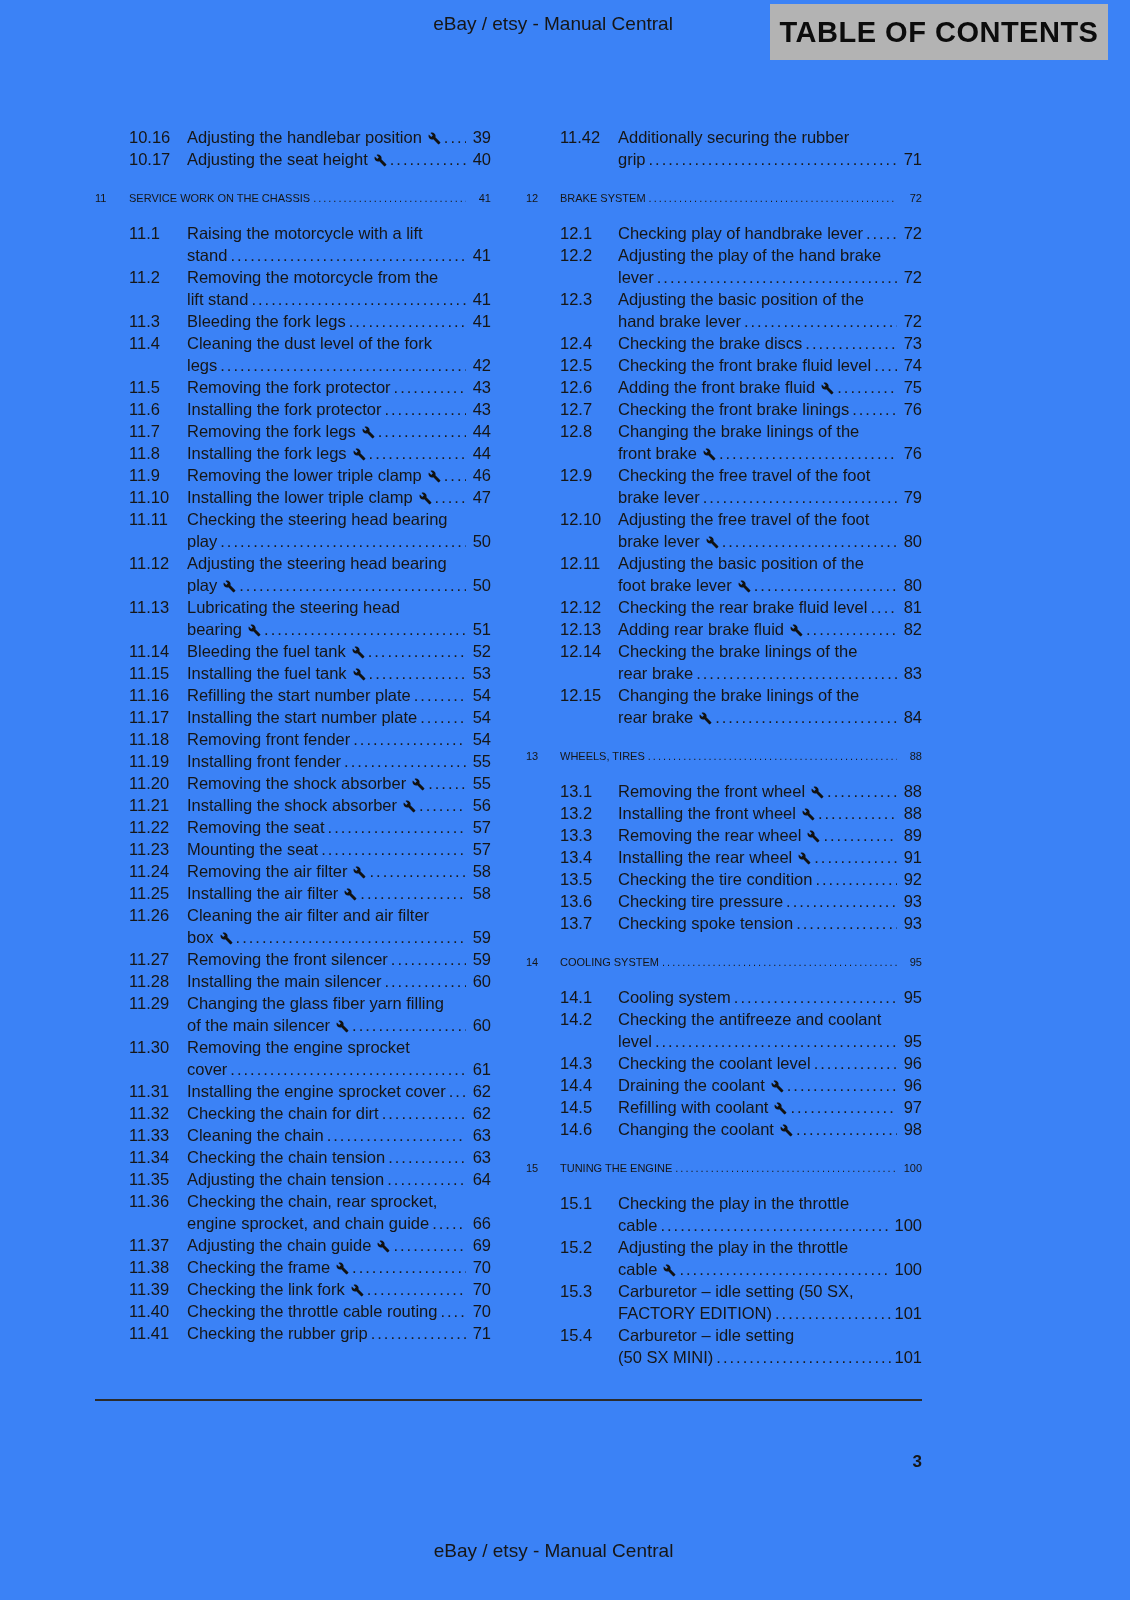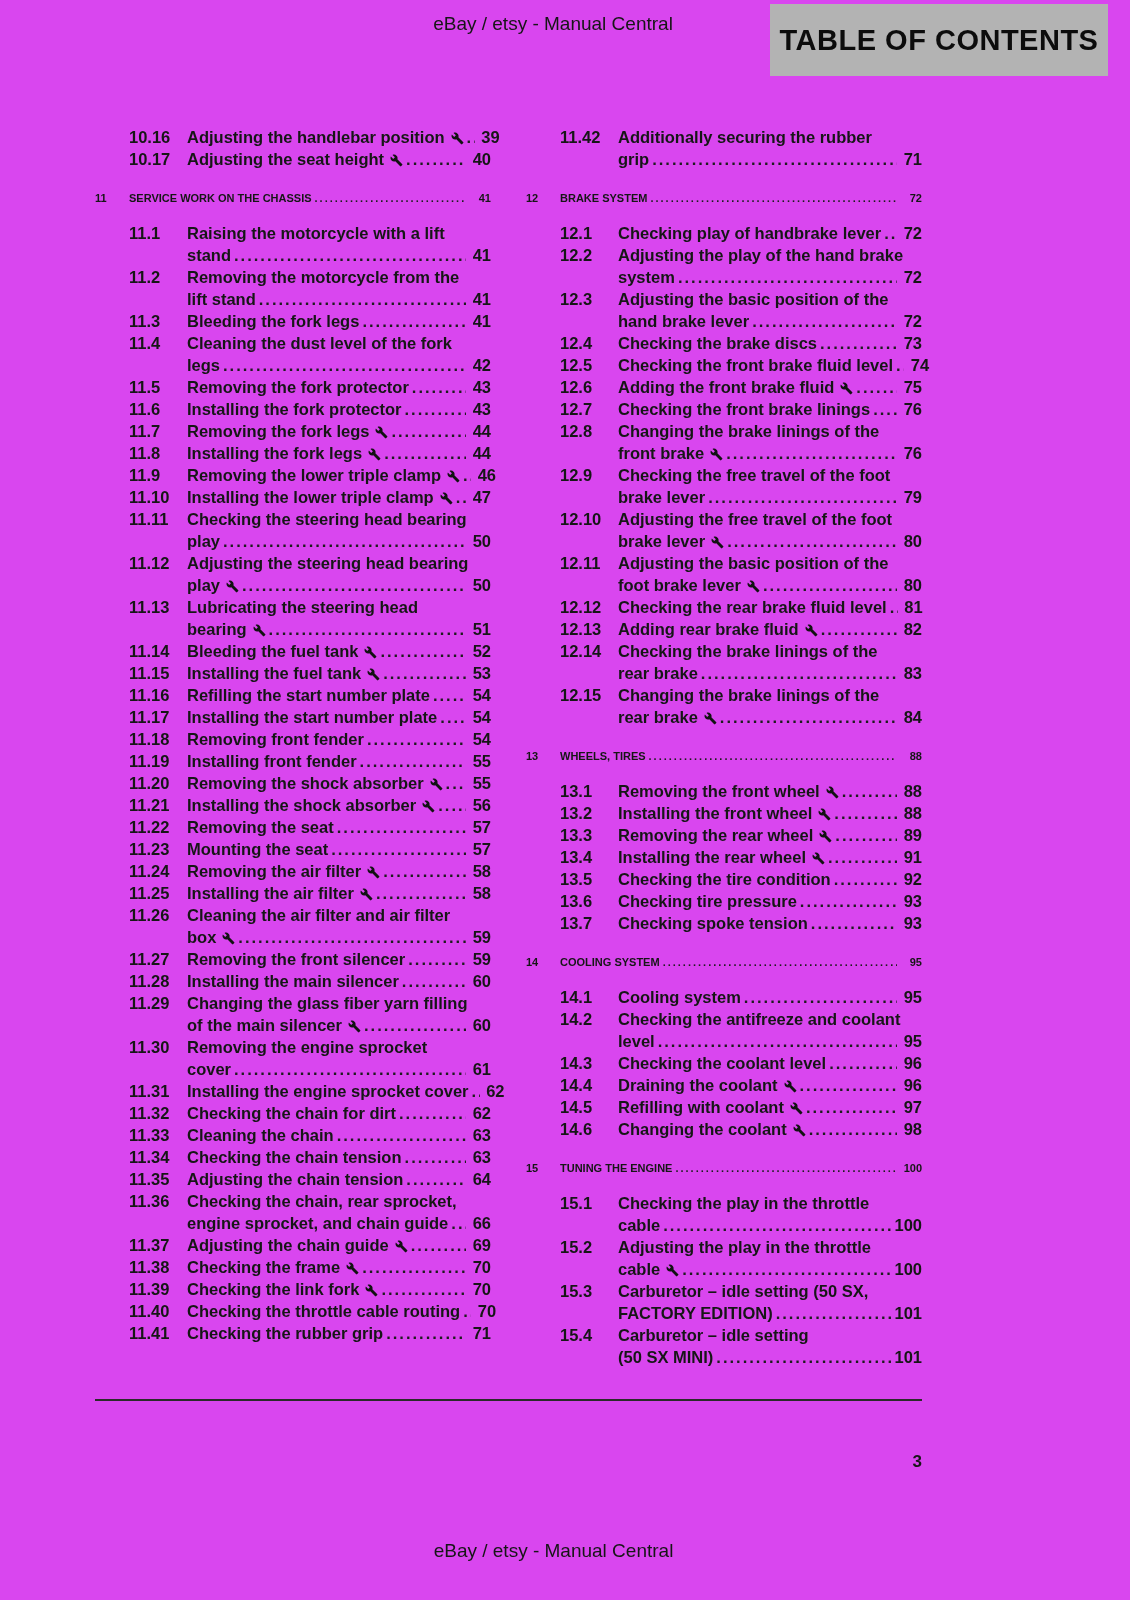--- a/index.html
+++ b/index.html
@@ -1,37 +1,37 @@
 <!DOCTYPE html>
 <html><head>
 <meta charset="utf-8">
 <style>
   html,body{margin:0;padding:0;background:#e8e8e8;}
   .page{
     position:relative;width:1130px;height:1600px;margin:0 auto;
-    background:#d946ef;color:#161616;
+    background:#3b82f6;color:#161616;
     font-family:"Liberation Sans",sans-serif;
     overflow:hidden;
   }
   .site-title-top{
     position:absolute;top:13px;left:553px;transform:translateX(-50%);
     font-size:19px;white-space:nowrap;
   }
   .toc-banner{
-    position:absolute;top:4px;right:22px;width:338px;height:72px;
+    position:absolute;top:4px;right:22px;width:338px;height:56px;
     background:#b3b3b3;display:flex;align-items:center;justify-content:center;
   }
   .toc-banner h1{
     margin:0;font-size:29px;font-weight:bold;letter-spacing:.5px;color:#0c0c0c;
   }
   .columns{
     position:absolute;top:126px;left:95px;width:827px;
     display:flex;gap:35px;
   }
-  .col{width:396px;flex:0 0 396px;font-weight:bold;}
+  .col{width:396px;flex:0 0 396px;}
   .entry{display:flex;font-size:16.5px;line-height:22px;}
   .entry .num{flex:0 0 58px;}
   .entry.sub{margin-left:34px;}
   .entry.chapter{margin:17px 0 13px 0;font-size:11px;}
   .entry.chapter .num{flex:0 0 34px;}
   .body{flex:1;min-width:0;display:block;}
   .line{display:block;white-space:nowrap;}
   .line.last{display:flex;align-items:baseline;}
   .txt{flex:0 0 auto;}
   .leader{
@@ -634,21 +634,21 @@
               <span class="leader">........................................................................................................................</span>
               <span class="page-num">72</span>
             </span>
           </span>
         </div>
         <div class="entry sub">
           <span class="num">12.2</span>
           <span class="body">
             <span class="line"><span class="txt">Adjusting the play of the hand brake</span></span>
             <span class="line last">
-              <span class="txt">system</span>
+              <span class="txt">lever</span>
               <span class="leader">........................................................................................................................</span>
               <span class="page-num">72</span>
             </span>
           </span>
         </div>
         <div class="entry sub">
           <span class="num">12.3</span>
           <span class="body">
             <span class="line"><span class="txt">Adjusting the basic position of the</span></span>
             <span class="line last">

